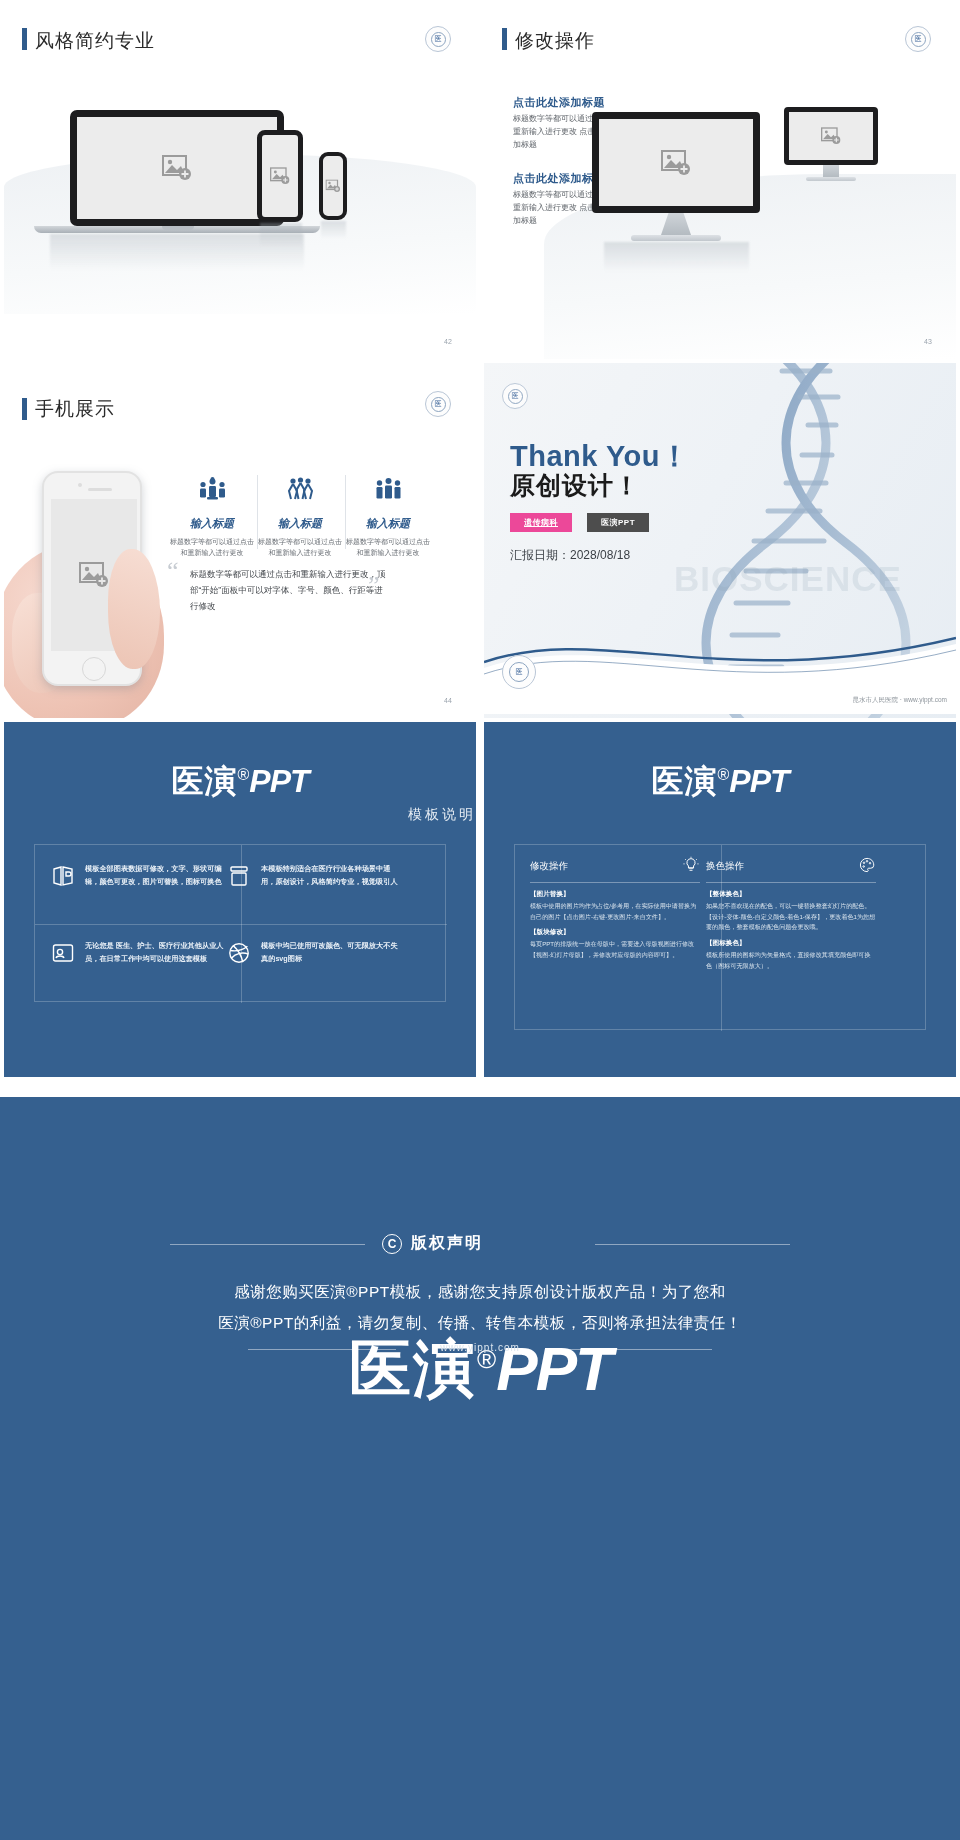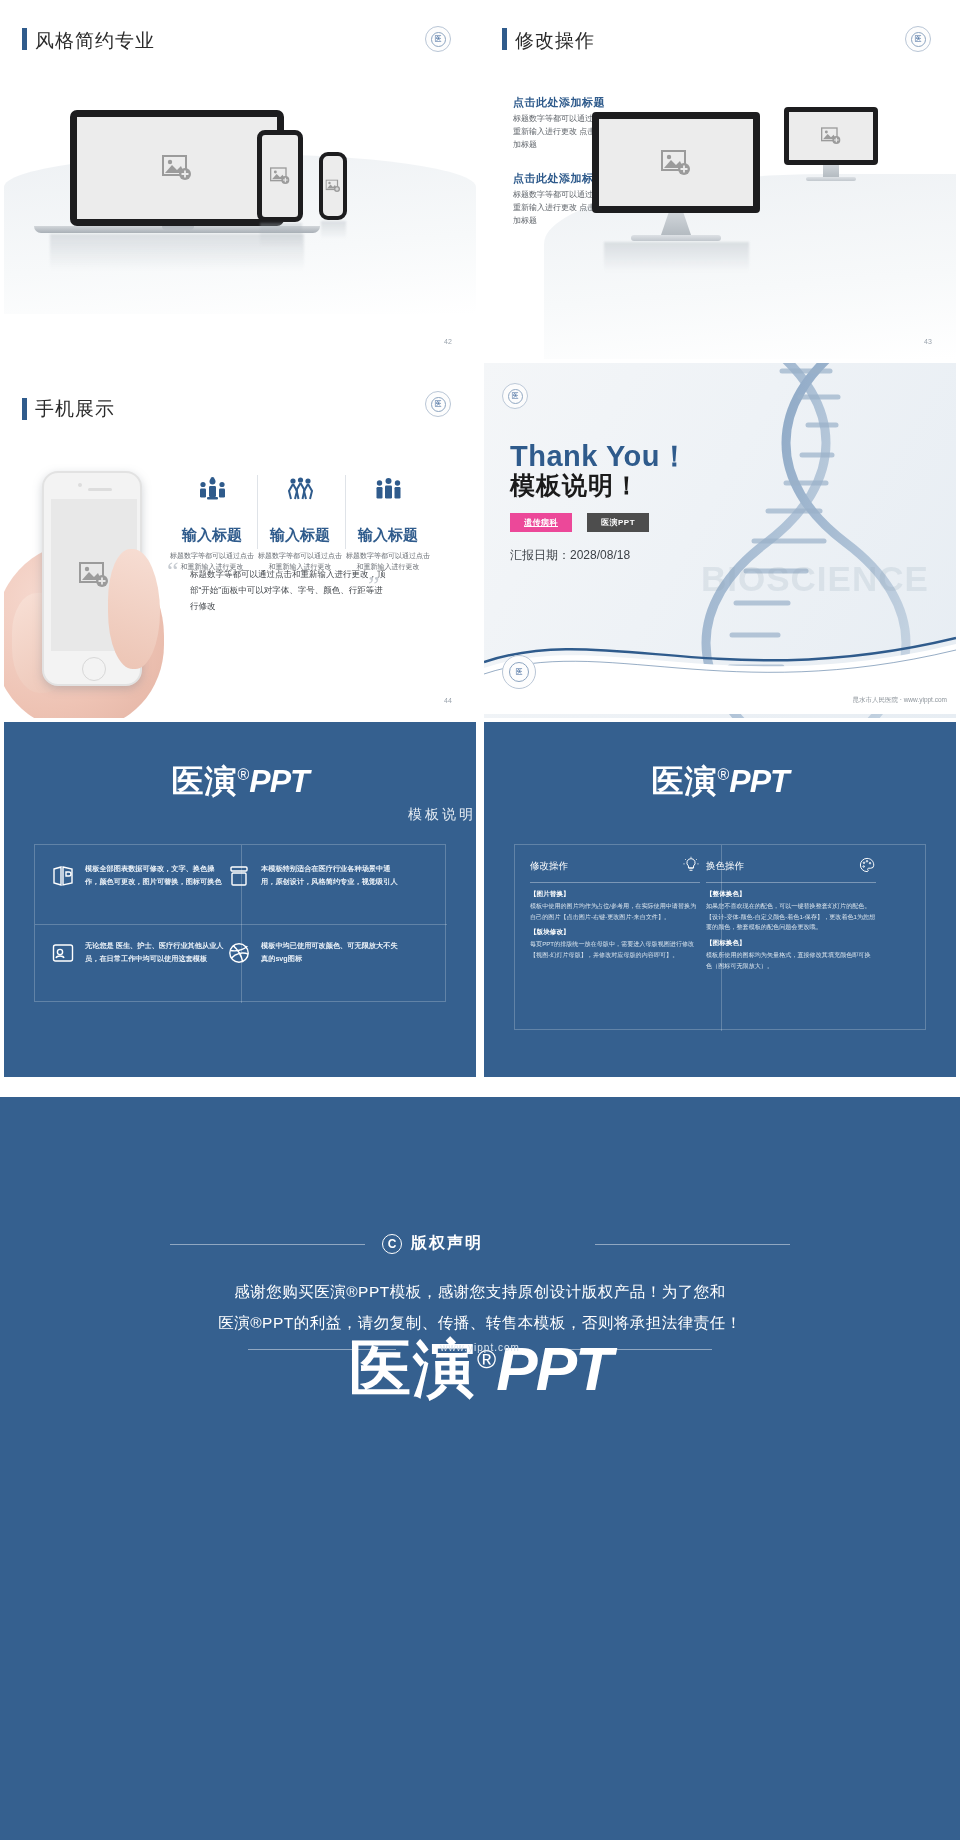--- a/index.html
+++ b/index.html
@@ -61,37 +61,37 @@
     position:absolute; background:#f3f3f3; border:2px solid #e2e2e2; border-radius:16px;
     box-shadow:0 3px 10px rgba(120,130,140,.35);
   }
   .ph3-screen { position:absolute; background:#e8e8e8; }
   .ph3-home { position:absolute; border:1.3px solid #d8d8d8; border-radius:50%; }
   .ph3-speaker { position:absolute; background:#ddd; border-radius:2px; }
   .ph3-cam { position:absolute; background:#ddd; border-radius:50%; }
 
   .icon-col { position:absolute; text-align:center; width:86px; }
   .icon-col .ic { height:27px; display:flex; align-items:flex-end; justify-content:center; }
-  .icon-col .cap { font-size:15px; font-weight:bold; color:#2f5b8c; margin-top:24px; }
+  .icon-col .cap { font-size:11px; font-weight:bold; color:#2f5b8c; margin-top:14px;font-style:italic; }
   .icon-col .des { font-size:7px; color:#6a6f75; line-height:1.6; margin-top:5px; }
   .col-div { position:absolute; width:1px; background:#dfe3e8; }
 
   .quote-mark { position:absolute; font-size:26px; color:#c7ccd2; font-family:"Liberation Serif", serif; line-height:1; }
   .quote-text { position:absolute; font-size:8.5px; color:#44484d; line-height:1.9; width:200px; }
 
   
   .ty-bg { position:absolute; inset:0; background:linear-gradient(120deg,#f4f6f8 0%, #eef2f6 45%, #e7edf3 100%); }
   .ty-en { position:absolute; font-size:29px; font-weight:bold; color:#2f5b8c; letter-spacing:.5px; }
   .ty-cn { position:absolute; font-size:25px; font-weight:bold; color:#1b1b1b; letter-spacing:1px; }
   .chip { position:absolute; font-size:8px; font-weight:bold; color:#fff; padding:4px 14px; letter-spacing:.5px; }
   .chip.blue { background:#ec4899;text-decoration:underline; }
   .chip.gray { background:#4d4d4d; }
   .ty-date { position:absolute; font-size:12px; color:#3a3f45; }
   .bioscience {
-    position:absolute; font-size:35px; font-weight:bold; color:rgba(140,160,180,.18); letter-spacing:1px;margin-left:27px;
+    position:absolute; font-size:35px; font-weight:bold; color:rgba(140,160,180,.18); letter-spacing:1px;
   }
   .ty-footer { position:absolute; font-size:6.5px; color:#8d949b; }
 
   
   .blue-slide { position:absolute; background:#35608f; overflow:hidden; }
   .brandmark { position:absolute; color:#fff; white-space:nowrap; }
   .brandmark .cjk { font-weight:bold; letter-spacing:1px; }
   .brandmark .reg { font-size:.5em; vertical-align:super; }
   .brandmark .ppt { font-style:italic; font-weight:bold; letter-spacing:-1px; }
   .brand-sub { position:absolute; color:#e6edf4; font-size:14px; letter-spacing:3px; }
@@ -353,21 +353,21 @@
       </svg>
     </div>
 
     <div class="logo-seal" style="left:18px; top:20px; opacity:.95;">
       <div class="inner">医</div>
     </div>
 
     <div class="bioscience" style="left:190px; top:196px;">BIOSCIENCE</div>
 
     <div class="ty-en" style="left:26px; top:74px;">Thank You！</div>
-    <div class="ty-cn" style="left:26px; top:106px;">模板说明！</div>
+    <div class="ty-cn" style="left:26px; top:106px;">原创设计！</div>
 
     <div class="chip blue" style="left:26px; top:150px;">遗传病科</div>
     <div class="chip gray" style="left:103px; top:150px;text-align:center;">医演PPT</div>
 
     <div class="ty-date" style="left:26px; top:184px;">汇报日期：2028/08/18</div>
 
     <div class="wave">
       <svg width="472" height="110" viewBox="0 0 472 110" preserveAspectRatio="none">
         <path d="M0,64 C120,24 240,96 472,40 L472,110 L0,110 Z" fill="#ffffff"></path>
         <path d="M0,58 C120,18 240,90 472,34" fill="none" stroke="#2f5b8c" stroke-width="2.5"></path>
@@ -394,21 +394,21 @@
     </div>
 
     <div class="cell" style="left:46px; top:140px; width:176px;">
       <div class="ci">
         <svg width="24" height="24" viewBox="0 0 24 24" fill="none" stroke="#ffffff" stroke-width="1.4">
           <path d="M3 5 L10 3 L10 21 L3 19 Z"></path>
             <path d="M12 3 L21 5 L21 19 L12 21 Z"></path>
           <path d="M15 8 h3 a2 2 0 0 1 0 4 h-3 z"></path>
         </svg>
       </div>
-      <div class="ct">模板全部图表数据可修改，文字、换色操作，颜色可更改，图片可替换，图标可换色</div>
+      <div class="ct">模板全部图表数据可修改，文字、形状可编辑，颜色可更改，图片可替换，图标可换色</div>
     </div>
 
     <div class="cell" style="left:222px; top:140px; width:176px;">
       <div class="ci">
         <svg width="24" height="24" viewBox="0 0 24 24" fill="none" stroke="#ffffff" stroke-width="1.4">
           <rect x="4" y="3" width="16" height="4" rx="1"></rect>
             <rect x="5" y="9" width="14" height="12" rx="1"></rect>
         </svg>
       </div>
       <div class="ct">本模板特别适合在医疗行业各种场景中通用，原创设计，风格简约专业，视觉吸引人</div>

